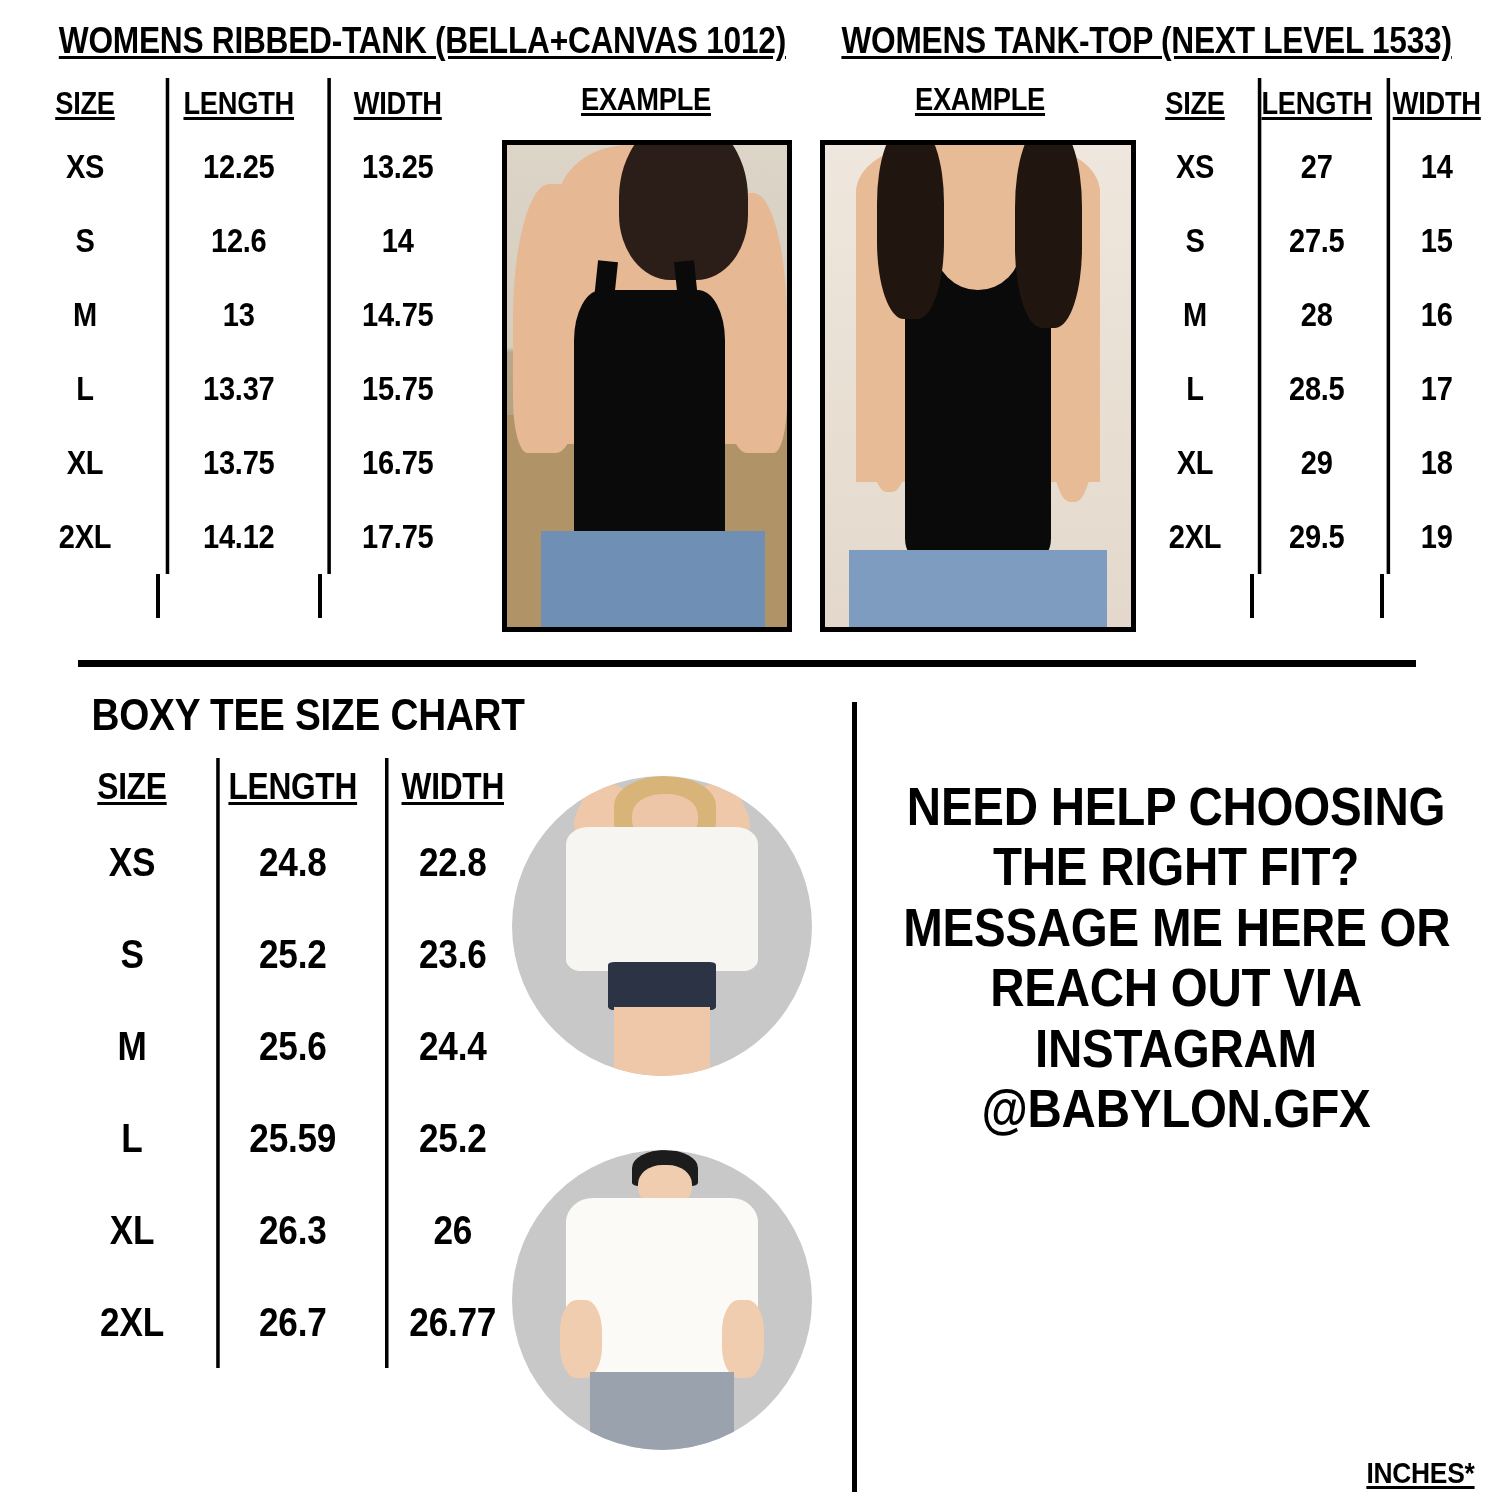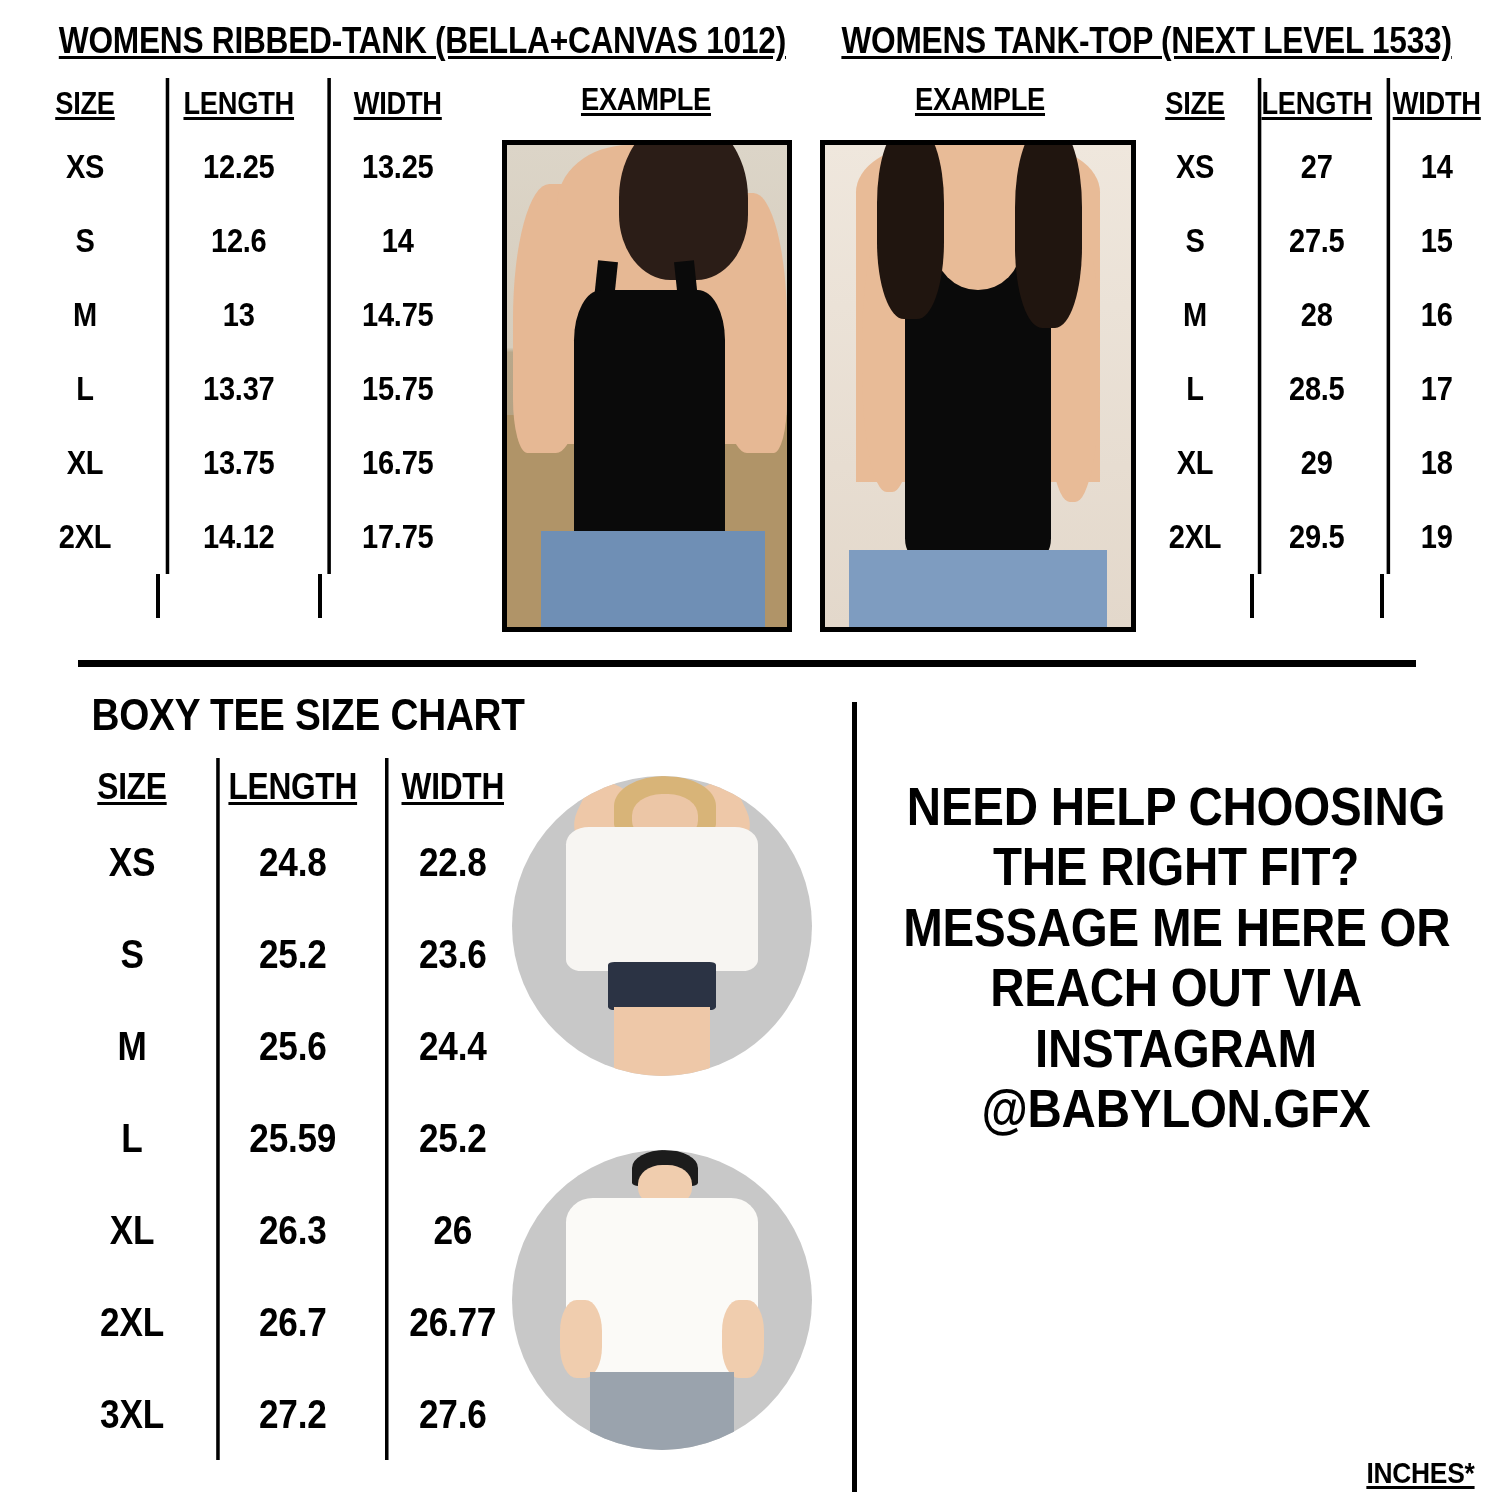--- a/index.html
+++ b/index.html
@@ -326,25 +326,20 @@
       <div class="row b-row">
         <div class="cell b-cell bc1 cond">XL</div>
         <div class="cell b-cell bc2 cond vline">26.3</div>
         <div class="cell b-cell bc3 cond vline">26</div>
       </div>
       <div class="row b-row">
         <div class="cell b-cell bc1 cond">2XL</div>
         <div class="cell b-cell bc2 cond vline">26.7</div>
         <div class="cell b-cell bc3 cond vline">26.77</div>
       </div>
-      <div class="row b-row">
-        <div class="cell b-cell bc1 cond">3XL</div>
-        <div class="cell b-cell bc2 cond vline">27.2</div>
-        <div class="cell b-cell bc3 cond vline">27.6</div>
-      </div>
     </div>
 
     <div class="circ circ1">
       <div class="c1-armL"></div>
       <div class="c1-armR"></div>
       <div class="c1-hair"></div>
       <div class="c1-face"></div>
       <div class="c1-tee"></div>
       <div class="c1-shorts"></div>
       <div class="c1-legs"></div>

